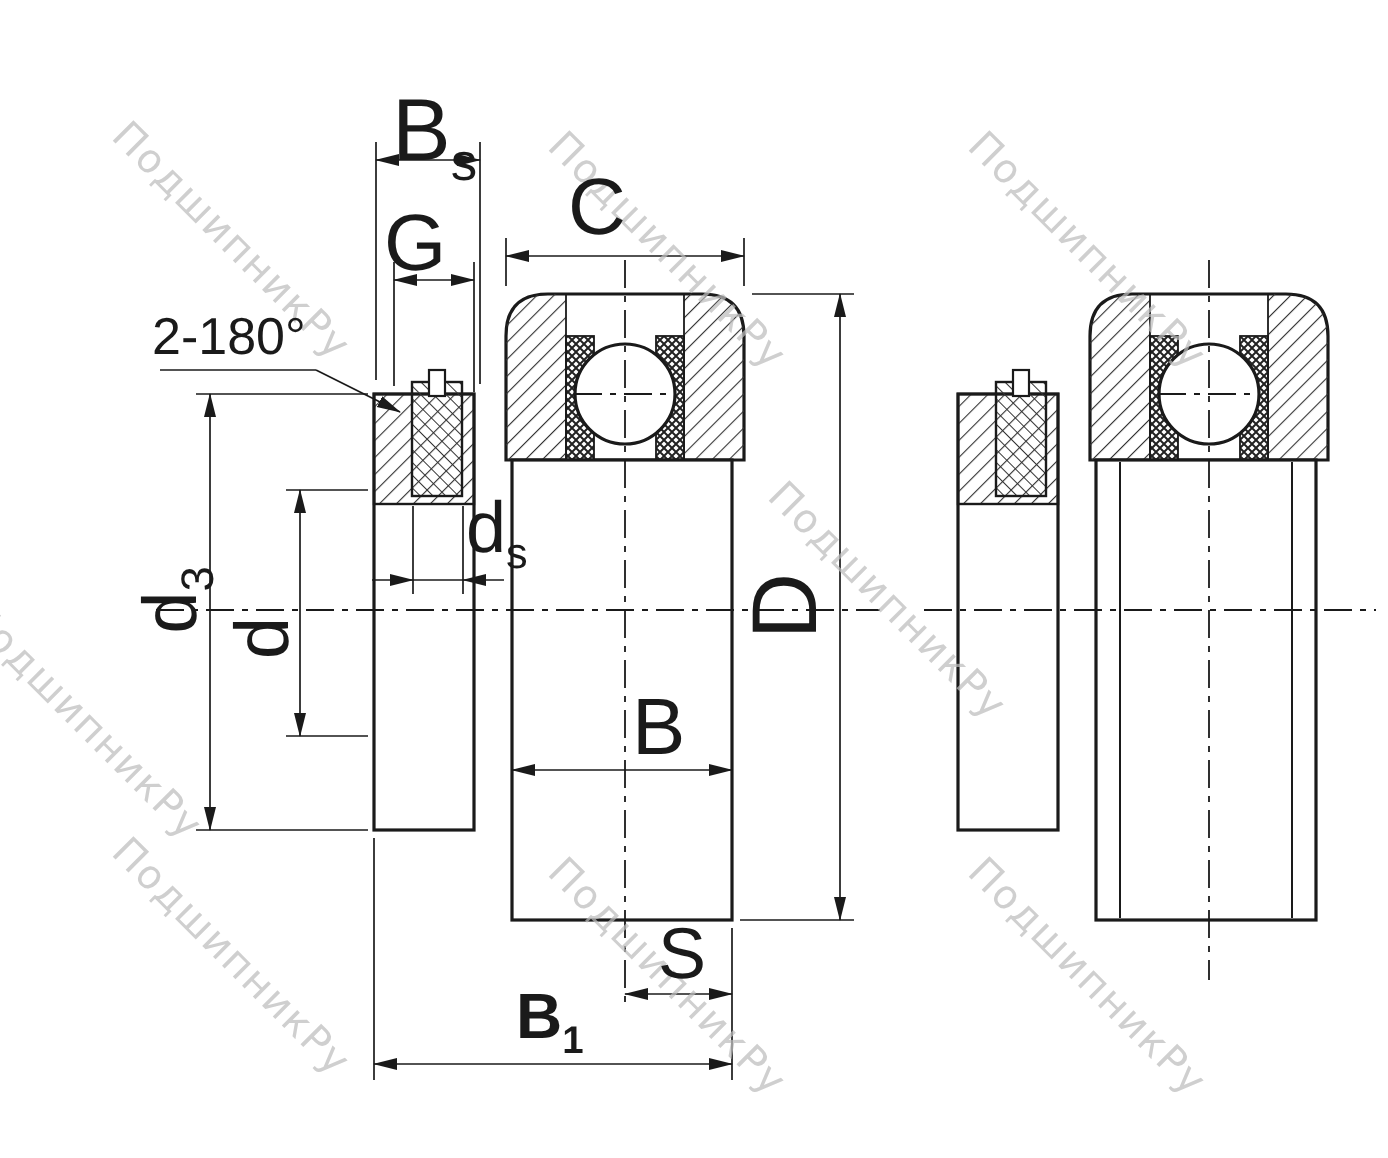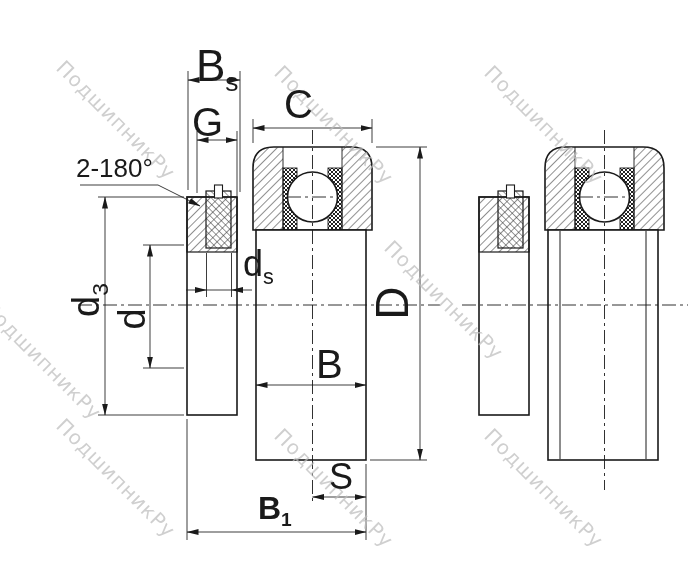--- a/index.html
+++ b/index.html
@@ -23,21 +23,21 @@
   
   .lbl{position:absolute;color:var(--line);line-height:1;white-space:nowrap;z-index:3;}
   .lbl sub{font-size:.6em;}
   .lbl-rot{transform:rotate(-90deg);transform-origin:center;text-align:center;}
   .lbl-bs{left:196px;top:44px;font-size:44px;}
   .lbl-g{left:192px;top:102px;font-size:40px;}
   .lbl-c{left:284px;top:84px;font-size:40px;}
   .lbl-angle{left:76px;top:155px;font-size:26px;}
   .lbl-d3{left:58px;top:280px;width:56px;height:40px;font-size:38px;line-height:40px;}
   .lbl-d{left:106px;top:299px;width:52px;height:40px;font-size:38px;line-height:40px;}
-  .lbl-ds{left:243px;top:246px;font-size:36px;text-align:center;}
+  .lbl-ds{left:233px;top:246px;font-size:36px;text-align:center;}
   .lbl-D{left:362px;top:281px;width:60px;height:44px;font-size:46px;line-height:44px;}
   .lbl-b{left:316px;top:344px;font-size:40px;}
   .lbl-s{left:329px;top:459px;font-size:36px;}
   .lbl-b1{left:258px;top:492px;font-size:32px;font-weight:bold;}
   
   .wm{
     position:absolute;font-family:"DejaVu Sans",sans-serif;font-size:20px;
     color:var(--wm);opacity:.72;transform-origin:0 50%;transform:rotate(45deg);
     white-space:nowrap;letter-spacing:1px;z-index:2;pointer-events:none;
   }

